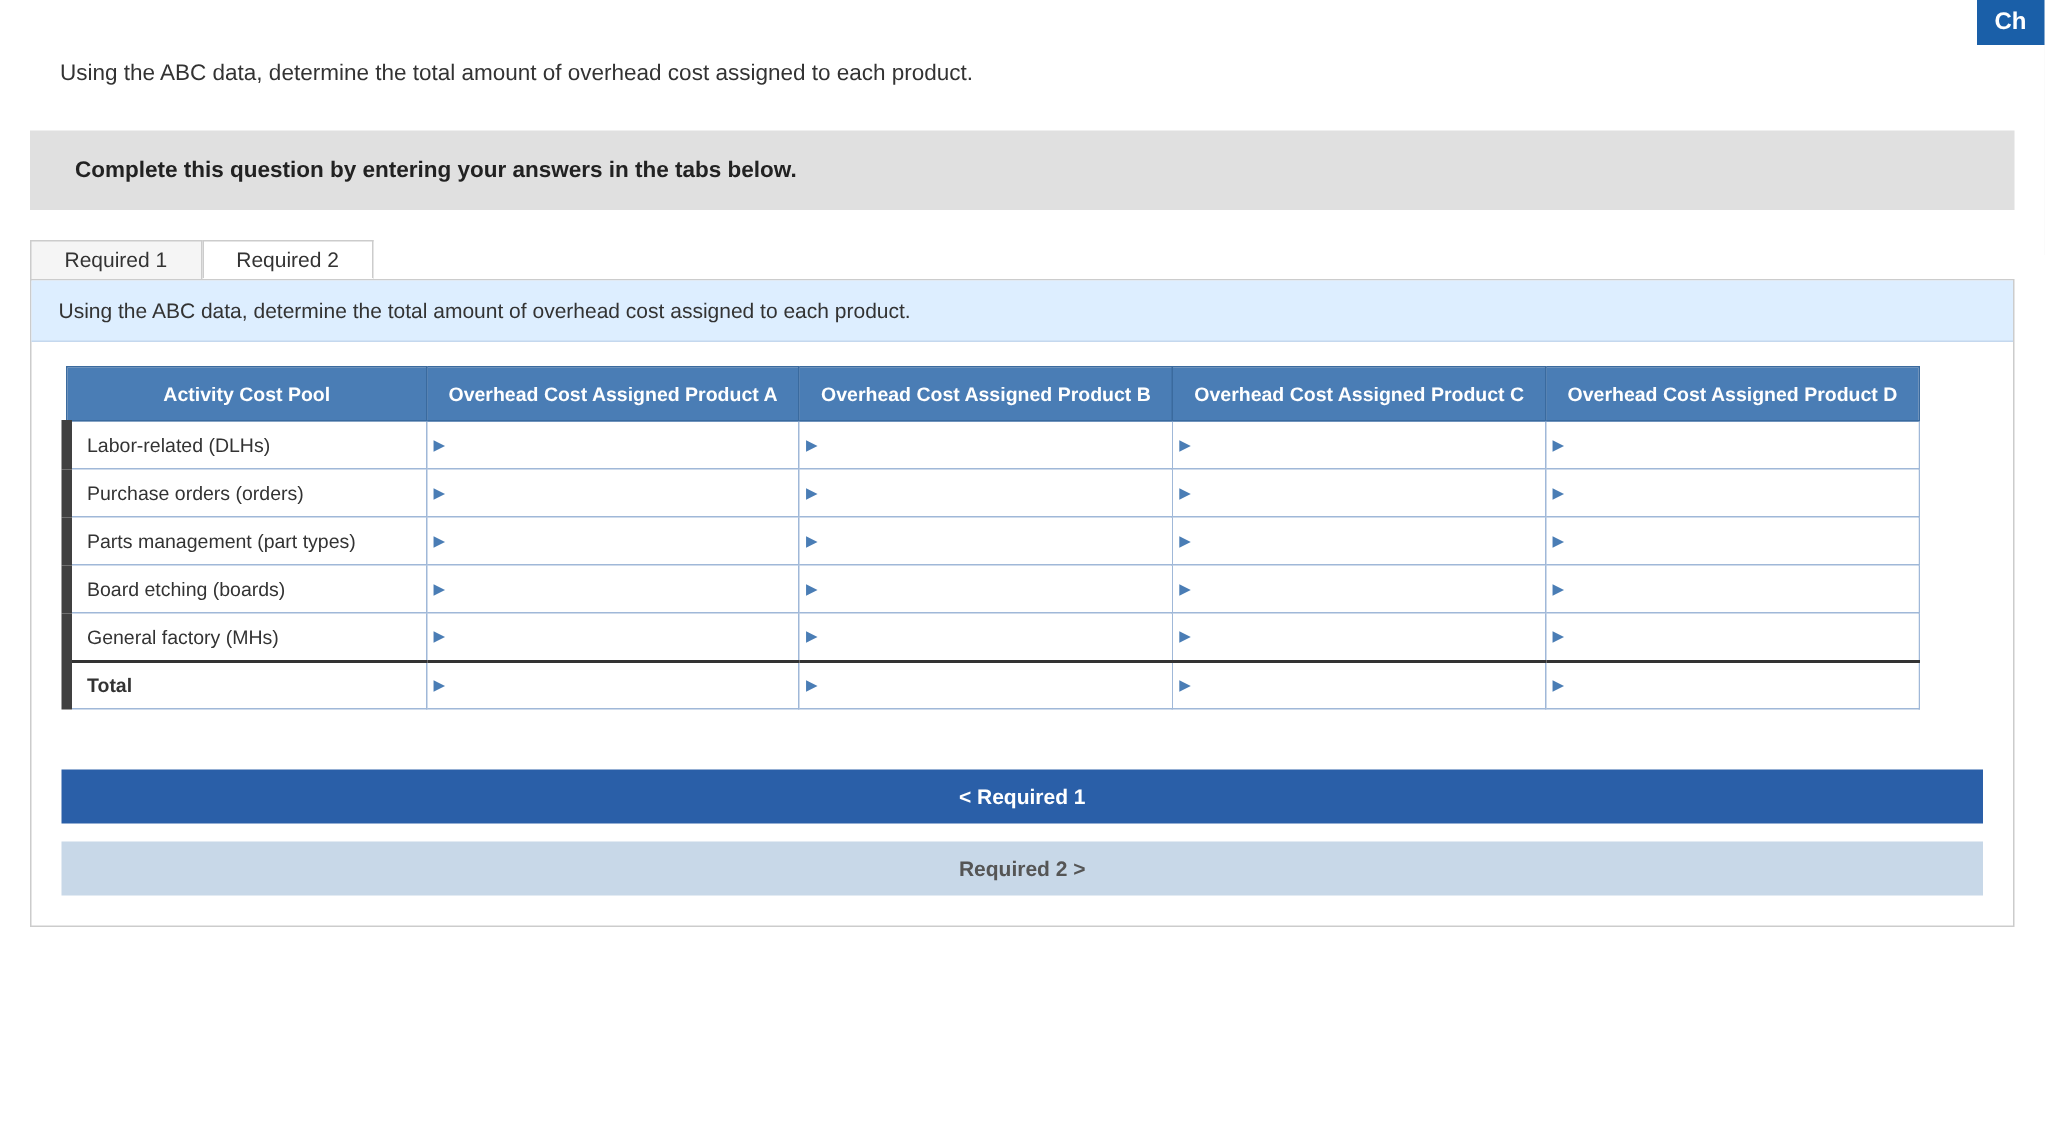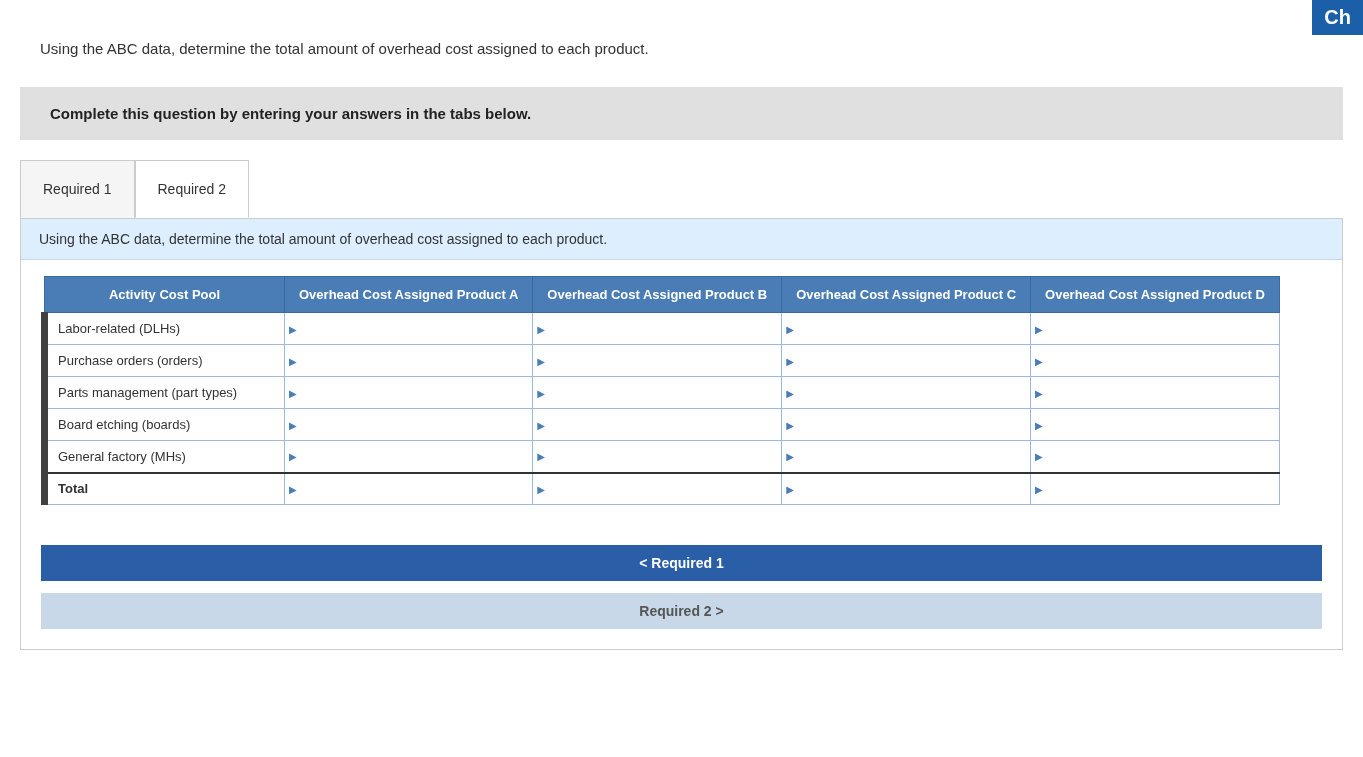--- a/index.html
+++ b/index.html
@@ -23,21 +23,21 @@
       padding: 20px 0 0 0;
     }
 
     .corner-badge {
       position: absolute;
       top: 0;
       right: 0;
       background: #1a5fa8;
       color: #fff;
       font-weight: bold;
-      font-size: 20px;
+      font-size: 16px;
       padding: 6px 12px;
       min-width: 40px;
       text-align: center;
     }
 
     .intro-text {
       padding: 20px 40px 30px 40px;
       font-size: 15px;
       color: #333;
     }
@@ -55,21 +55,21 @@
       margin: 20px 20px 0 20px;
     }
 
     .tabs-row {
       display: flex;
       gap: 0;
     }
 
     .tab {
       border: 1px solid #ccc;
-      padding: 20px 22px;
+      padding: 4px 22px;
       cursor: pointer;
       background: #f5f5f5;
       font-size: 14px;
       color: #333;
       border-bottom: none;
     }
 
     .tab.active {
       background: #fff;
       border-bottom: 1px solid #fff;

